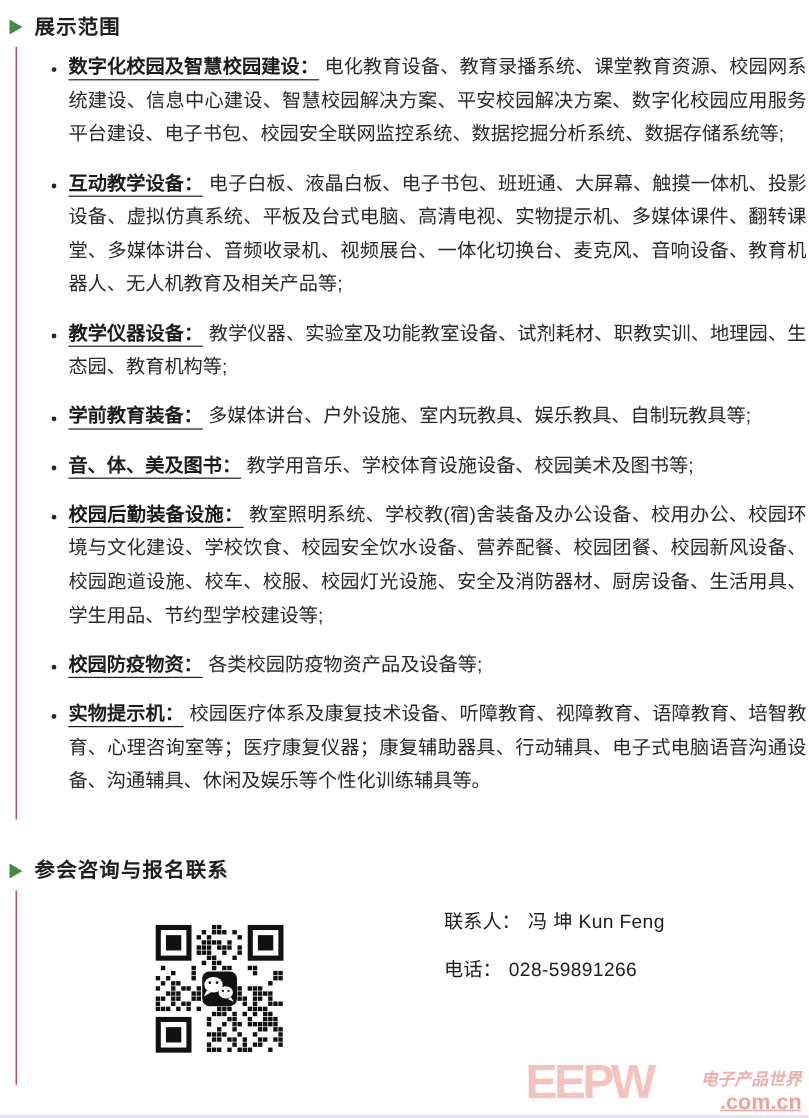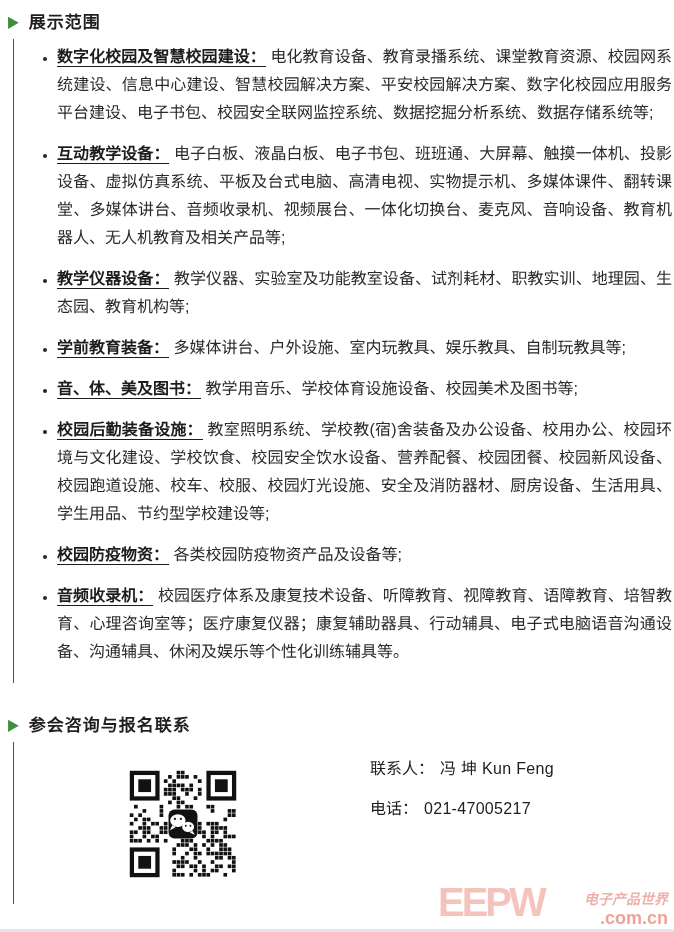--- a/index.html
+++ b/index.html
@@ -117,20 +117,21 @@
     color: rgba(219, 88, 80, 0.48);
     white-space: nowrap;
   }
   .wm-suffix {
     position: absolute;
     right: 2px;
     bottom: -3px;
     font-size: 18px;
     font-weight: bold;
     color: rgba(226, 85, 66, 0.55);
+    text-decoration: underline;
   }
 </style>
 </head>
 <body>
 
 <div class="page">
 
   <section>
     <div class="section-header">
       <span class="tri-icon">▶</span>
@@ -160,21 +161,21 @@
         </li>
         <li>
           <span class="item-label">校园后勤装备设施：</span>
           <span class="item-desc">教室照明系统、学校教(宿)舍装备及办公设备、校用办公、校园环境与文化建设、学校饮食、校园安全饮水设备、营养配餐、校园团餐、校园新风设备、校园跑道设施、校车、校服、校园灯光设施、安全及消防器材、厨房设备、生活用具、学生用品、节约型学校建设等;</span>
         </li>
         <li>
           <span class="item-label">校园防疫物资：</span>
           <span class="item-desc">各类校园防疫物资产品及设备等;</span>
         </li>
         <li>
-          <span class="item-label">音频收录机：</span>
+          <span class="item-label">实物提示机：</span>
           <span class="item-desc">校园医疗体系及康复技术设备、听障教育、视障教育、语障教育、培智教育、心理咨询室等；医疗康复仪器；康复辅助器具、行动辅具、电子式电脑语音沟通设备、沟通辅具、休闲及娱乐等个性化训练辅具等。</span>
         </li>
       </ul>
     </div>
   </section>
 
   <section class="contact-section">
     <div class="section-header">
       <span class="tri-icon">▶</span>
       <h2 class="section-title">参会咨询与报名联系</h2>
@@ -371,21 +372,21 @@
               <polygon points="88.5,85.5 91.5,90.5 85.5,87.5" fill="#fff"></polygon>
               <circle cx="80.8" cy="79.6" r="1.1" fill="#111"></circle>
               <circle cx="86.2" cy="79.6" r="1.1" fill="#111"></circle>
             </svg>
         </div>
         <div class="contact-info">
           <div class="contact-line">
             <span class="c-label">联系人：</span><span class="c-value">冯 坤  Kun Feng</span>
           </div>
           <div class="contact-line">
-            <span class="c-label">电话：</span><span class="c-value">021-47005217</span>
+            <span class="c-label">电话：</span><span class="c-value">028-59891266</span>
           </div>
         </div>
       </div>
     </div>
   </section>
 
   <div class="watermark">
     <span class="wm-eepw">EEPW</span>
     <span class="wm-cn">电子产品世界</span>
     <span class="wm-suffix">.com.cn</span>

